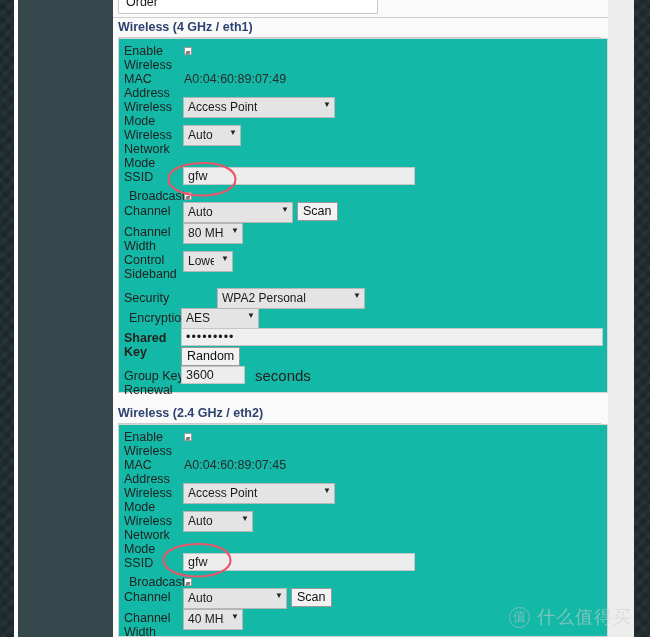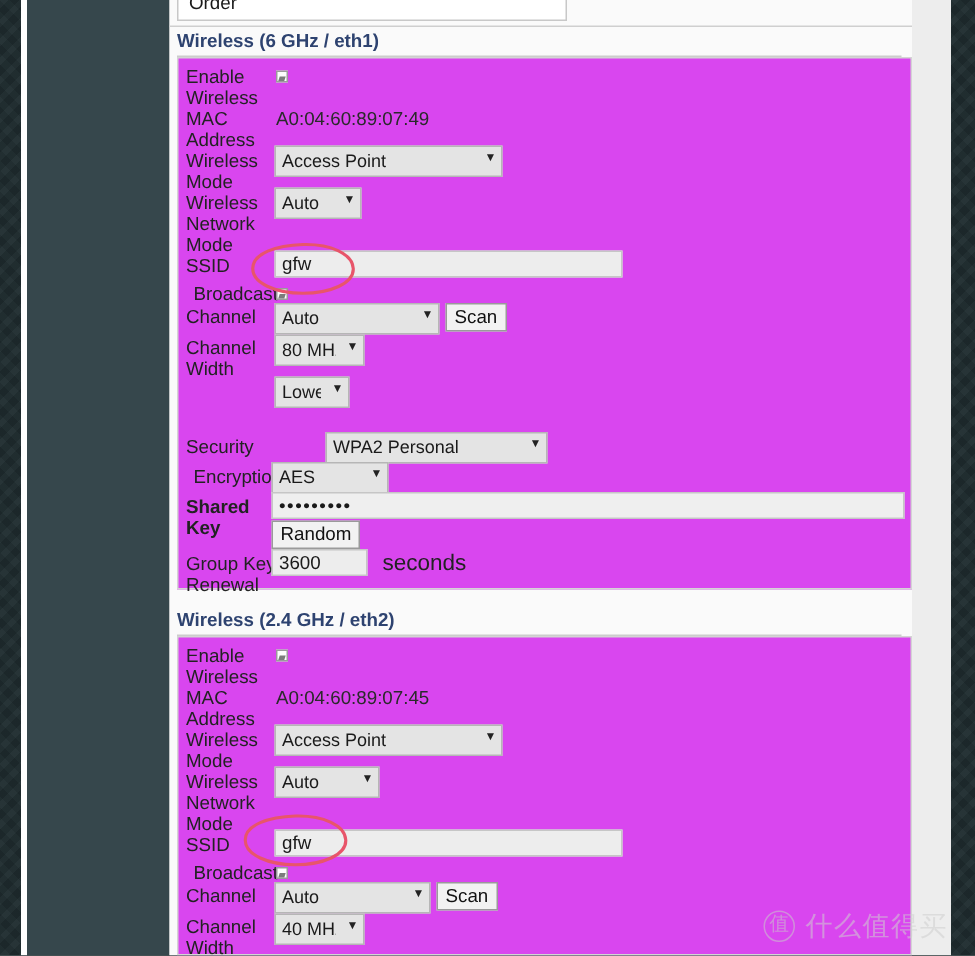--- a/index.html
+++ b/index.html
@@ -95,21 +95,21 @@
     color: #2e4370;
     padding-bottom: 3px;
     border-bottom: 1px solid #cccccc;
   }
 
   
   .field-panel {
     position: absolute;
     left: 5px;
     width: 490px;
-    background: #d946ef;
+    background: #14b8a6;
     border: 1px solid #d4d4d4;
   }
 
   .row {
     position: absolute;
     left: 0;
     width: 100%;
     height: 14px;
   }
   .lbl {
@@ -250,21 +250,21 @@
   <div class="gutter g1"></div>
   <div class="slate-panel"></div>
   <div class="edge-strip right"></div>
 
   <div class="page-area">
     <div class="content-col">
 
       <div class="order-box">Order</div>
       <div class="hr-top"></div>
 
-      <div class="section-header" style="top:20px;">Wireless (6 GHz / eth1)</div>
+      <div class="section-header" style="top:20px;">Wireless (4 GHz / eth1)</div>
 
       <div class="field-panel" style="top:38px; height:355px;">
 
         <div class="row" style="top:5px;">
           <span class="lbl" style="white-space:normal; width:60px; line-height:14px;">Enable Wireless</span>
           <span class="brokenimg" style="left:65px; top:3px;"></span>
         </div>
 
         <div class="row" style="top:33px;">
           <span class="lbl" style="white-space:normal; width:60px;">MAC Address</span>
@@ -312,20 +312,21 @@
         <div class="row" style="top:186px;">
           <span class="lbl" style="white-space:normal; width:60px;">Channel Width</span>
           <span class="selwrap" style="left:64px; top:-2px;">
             <select class="sel" style="width:60px;">
               <option>80 MHz</option>
             </select>
           </span>
         </div>
 
         <div class="row" style="top:214px;">
+          <span class="lbl" style="white-space:normal; width:60px;">Control Sideband</span>
           <span class="selwrap" style="left:64px; top:-2px;">
             <select class="sel" style="width:50px;">
               <option>Lower</option>
             </select>
           </span>
         </div>
 
         <div class="row" style="top:252px;">
           <span class="lbl">Security</span>
           <span class="selwrap" style="left:62px; top:-3px;padding-left:36px;">

